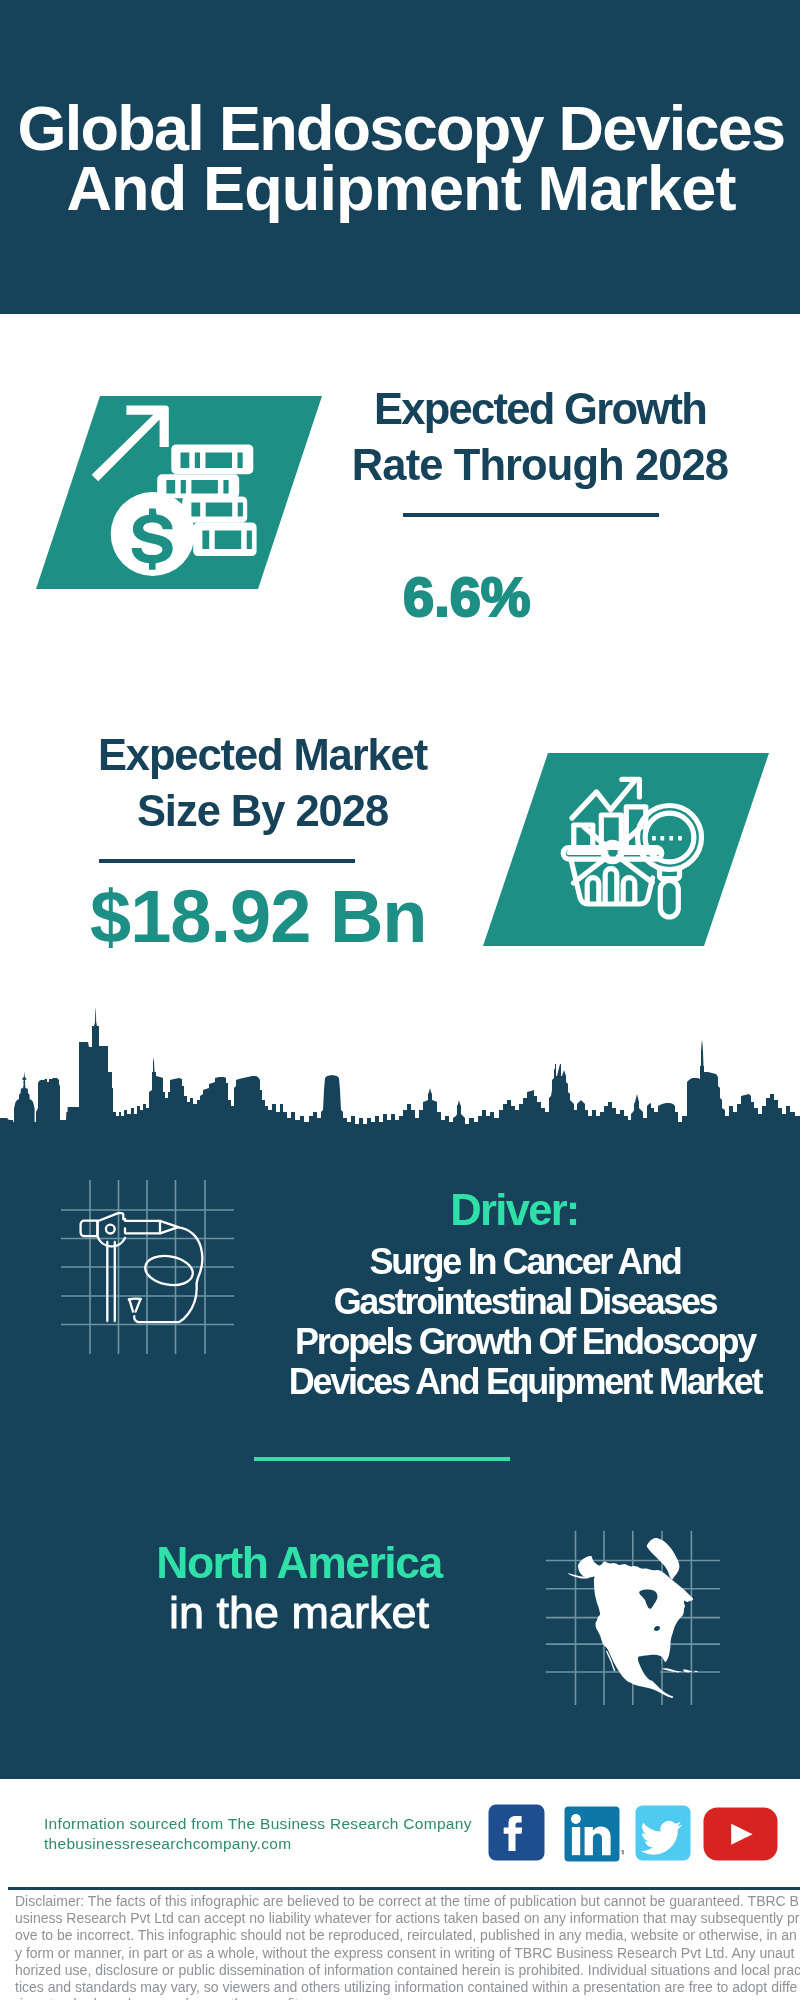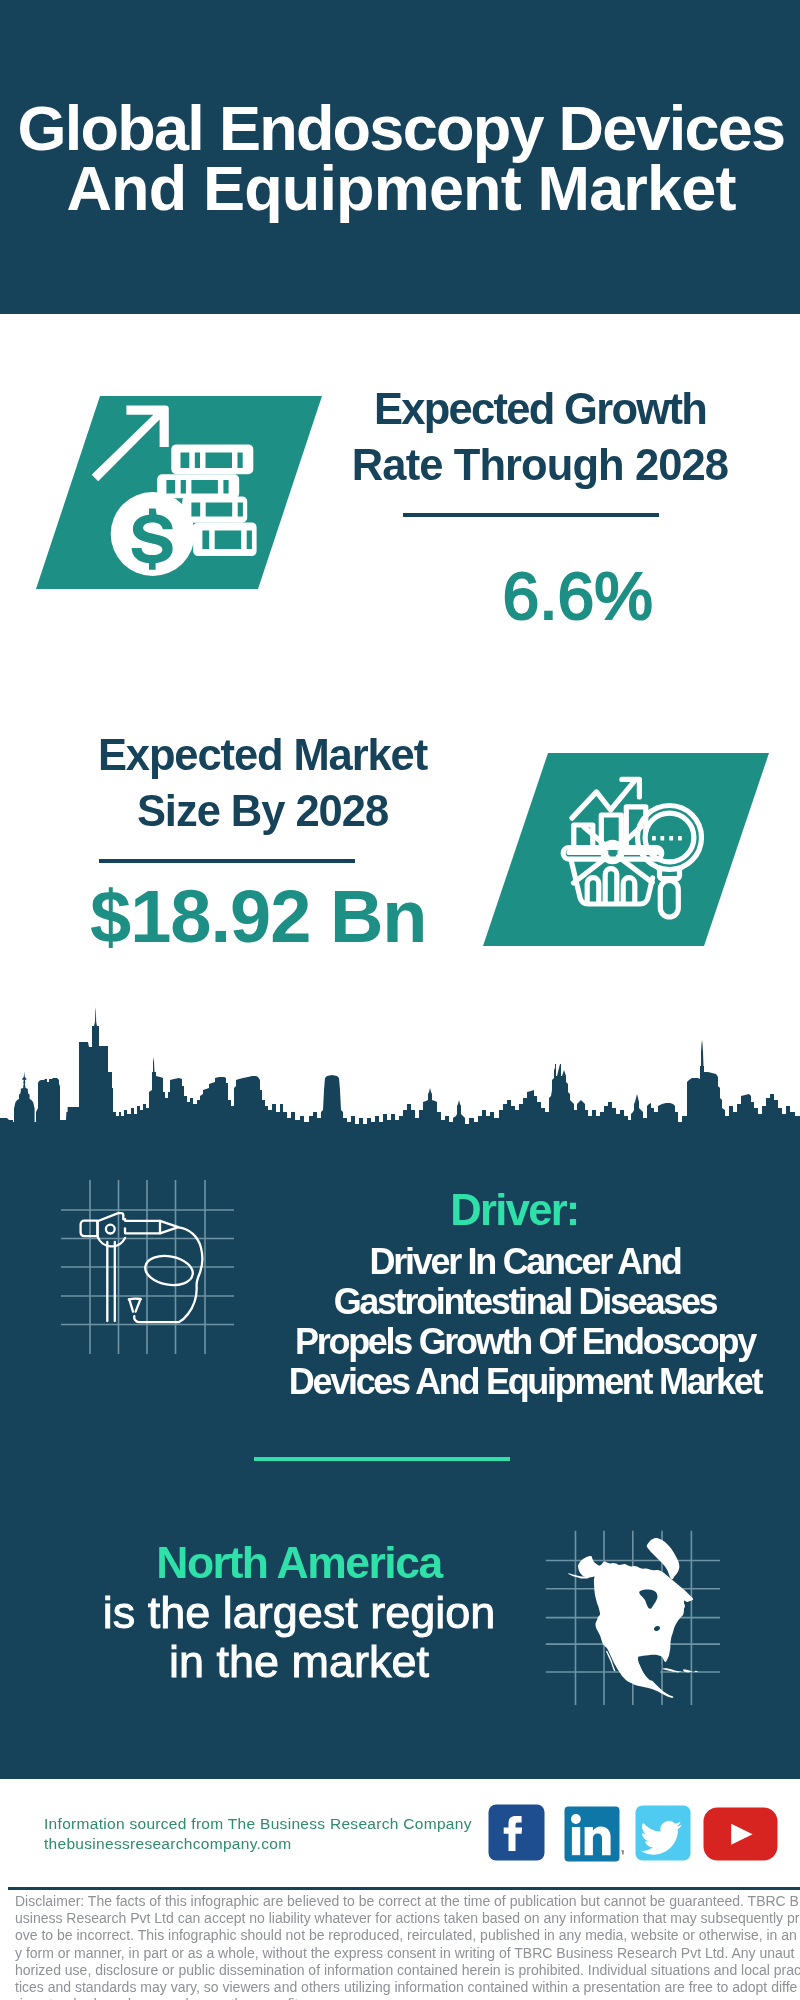--- a/index.html
+++ b/index.html
@@ -20,22 +20,22 @@
     text-align:center; color:#ffffff; font-weight:bold;
     font-size:63px; line-height:60px;
   }
   .header-title .t1 { letter-spacing:-1.75px; }
   .header-title .t2 { letter-spacing:-0.85px; }
 
   
   .stat-label { color:#17435a; font-weight:bold; font-size:43.5px; line-height:56px;
                 letter-spacing:-1.7px; text-align:center; white-space:nowrap; }
   .stat-rule { position:absolute; background:#17435a; height:4px; width:256px; }
-  .stat-value { color:#1d8f84; font-weight:normal; font-size:66px; letter-spacing:0px;
-                -webkit-text-stroke:2.2px #1d8f84; text-align:right; white-space:nowrap;
+  .stat-value { color:#1d8f84; font-weight:bold; font-size:56px; letter-spacing:0px;
+                -webkit-text-stroke:2.2px #1d8f84; text-align:left; white-space:nowrap;
                 line-height:87px; }
   .stat-value.bold { font-weight:bold; font-size:74px; letter-spacing:-1px;
                      -webkit-text-stroke:0 #1d8f84; line-height:74px; }
 
   
   .plate { position:absolute; width:221px; height:193px; }
   .plate svg { position:absolute; left:0; top:0; }
 
   
   .mid { position:absolute; left:0; top:1140px; width:800px; height:639px; background:#17435a; }
@@ -206,21 +206,21 @@
       <path d="M74.3 124.4 l3.7 12.2"></path>
       <path d="M85.5 124.2 l-4.9 12.4"></path>
       <path d="M73.8 124.4 a12 4.5 0 0 1 11.9 -0.4"></path>
 
       <line x1="52.3" y1="67" x2="52.3" y2="146.1"></line>
       <line x1="59.8" y1="67" x2="59.8" y2="146.1"></line>
     </g>
   </svg>
   <div class="driver-heading" style="position:absolute; left:281px; top:1162px; width:488px;margin-top:24px;">Driver:</div>
   <div style="position:absolute; left:281px; top:1242px; width:488px;">
-    <div class="driver-line">Driver In Cancer And</div>
+    <div class="driver-line">Surge In Cancer And</div>
     <div class="driver-line">Gastrointestinal Diseases</div>
     <div class="driver-line">Propels Growth Of Endoscopy</div>
     <div class="driver-line">Devices And Equipment Market</div>
   </div>
   <div class="mint-rule"></div>
 
   <svg width="200" height="190" viewBox="0 0 200 190" style="position:absolute;left:545px;top:1515px;">
     <g stroke="#6f93a2" stroke-width="1.6">
       <line x1="30.5" y1="15.8" x2="30.5" y2="190"></line>
       <line x1="59" y1="15.8" x2="59" y2="190"></line>
@@ -243,21 +243,20 @@
       <path d="M 149.5 155.8 L 152 156 L 153 157 L 150 157 Z"></path>
     </g>
     <g fill="#17435a">
       <path d="M 94.5 76.5 C 95.10 75.80 97.58 75.10 99 74.8 C 100.42 74.50 102.58 74.39 104 74.5 C 105.42 74.61 107.38 74.97 108.5 75.5 C 109.62 76.03 110.90 77.03 111.5 78 C 112.10 78.97 112.58 80.80 112.5 82 C 112.42 83.20 111.60 84.80 111 86 C 110.40 87.20 109.25 88.88 108.5 90 C 107.75 91.12 106.75 93.05 106 93.5 C 105.25 93.95 104.17 93.67 103.5 93 C 102.83 92.33 102.03 90.20 101.5 89 C 100.97 87.80 100.60 86.05 100 85 C 99.40 83.95 98.25 82.83 97.5 82 C 96.75 81.17 95.45 80.33 95 79.5 C 94.55 78.67 93.90 77.20 94.5 76.5 Z"></path>
       <path d="M 94.5 143.5 C 95.07 142.84 96.88 142.62 98 142.4 C 99.12 142.18 100.80 142.03 102 142 C 103.20 141.97 104.80 142.08 106 142.2 C 107.20 142.32 108.88 142.47 110 142.8 C 111.12 143.13 112.66 143.77 113.5 144.4 C 114.34 145.03 115.16 146.09 115.6 147 C 116.03 147.91 116.34 149.38 116.4 150.5 C 116.46 151.62 116.27 153.34 116 154.5 C 115.73 155.66 115.14 157.16 114.6 158.2 C 114.06 159.23 113.15 160.56 112.4 161.4 C 111.65 162.24 110.47 163.20 109.6 163.8 C 108.73 164.40 107.44 165.31 106.6 165.4 C 105.76 165.49 104.77 164.94 104 164.4 C 103.23 163.86 102.25 162.70 101.5 161.8 C 100.75 160.90 99.70 159.48 99 158.4 C 98.30 157.32 97.37 155.77 96.8 154.6 C 96.23 153.43 95.59 151.77 95.2 150.6 C 94.81 149.43 94.31 147.87 94.2 146.8 C 94.09 145.74 93.93 144.16 94.5 143.5 Z"></path>
       <path d="M 110 112 C 110.60 111.47 112.25 110.92 113 111 C 113.75 111.08 114.85 111.90 115 112.5 C 115.15 113.10 114.60 114.47 114 115 C 113.40 115.53 111.75 116.08 111 116 C 110.25 115.92 109.15 115.10 109 114.5 C 108.85 113.90 109.40 112.53 110 112 Z"></path>
     </g>
   </svg>
   <div style="position:absolute; left:64px; top:1538px; width:470px;">
     <div class="region-highlight">North America</div>
-    <div class="region-line">is the largest region</div>
     <div class="region-line">in the market</div>
   </div>
 
   <div class="footer">
     <div class="source">
       <div class="source-l1">Information sourced from The Business Research Company</div>
       <div class="source-l2">thebusinessresearchcompany.com</div>
     </div>
     <div class="social">
       <a class="sbtn fb">

